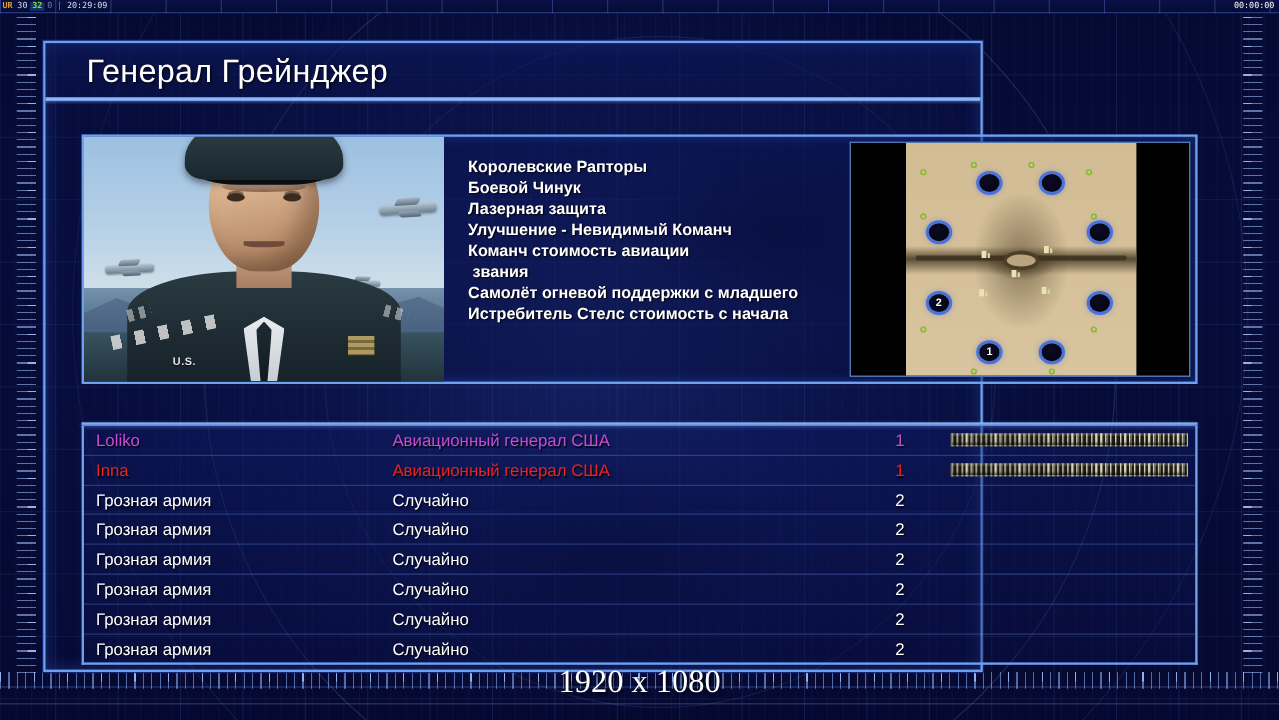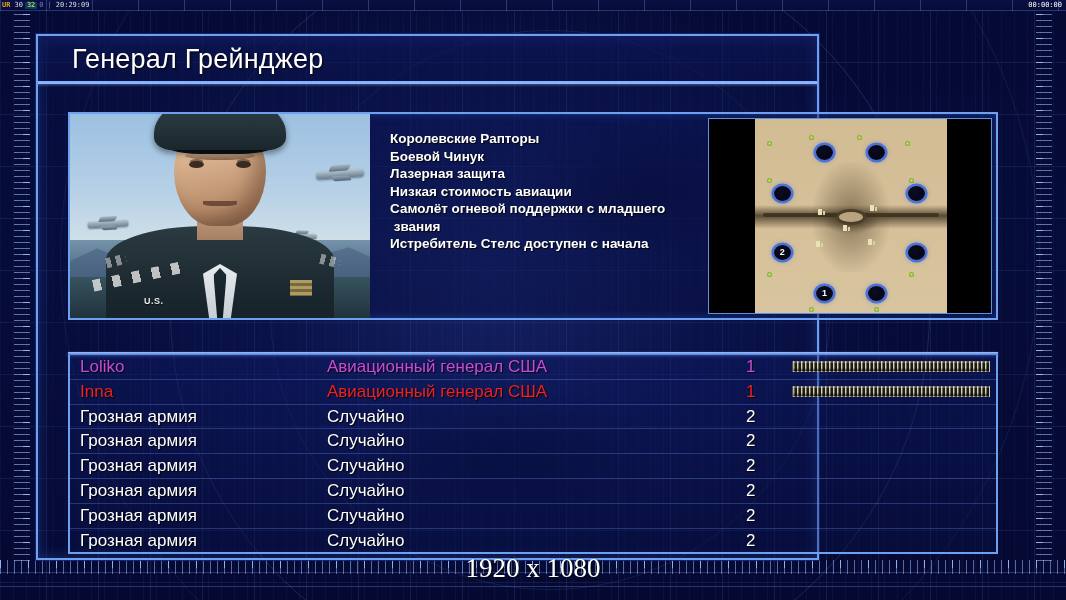--- a/index.html
+++ b/index.html
@@ -422,21 +422,21 @@
     background: linear-gradient(180deg, rgba(16,28,104,0.42) 0%, rgba(10,18,74,0.32) 100%);
   }
   .prow {
     position: relative;
     height: 24.8px;
     border-bottom: 1px solid rgba(110,150,240,0.30);
   }
   .prow:last-child { border-bottom: none; }
   .cell {
     position: absolute; top: 4px;
-    font-size: 17px; line-height: 16px;
+    font-size: 14px; line-height: 16px;
     color: #ffffff;
     text-shadow: 1px 1px 1px rgba(0,0,0,0.85);
     white-space: nowrap;
     text-align: right;
   }
   .cell.name { left: 10px; }
   .cell.army { left: 257px; }
   .cell.team { left: 676px; }
   .bar {
     position: absolute; left: 722px; top: 6px;
@@ -527,24 +527,25 @@
           <div class="gen-shoulder-r"></div>
           <div class="gen-ribbon"></div>
           <div class="gen-us">U.S.</div>
         </div>
       </div>
 
       <div class="abilities">
         <div class="ability">Королевские Рапторы</div>
         <div class="ability">Боевой Чинук</div>
         <div class="ability">Лазерная защита</div>
-        <div class="ability">Низкая стоимость авиации</div>
+        <div class="ability">Улучшение - Невидимый Команч</div>
+        <div class="ability">Команч стоимость авиации</div>
+        <div class="ability"> звания</div>
         <div class="ability">Самолёт огневой поддержки с младшего</div>
-        <div class="ability"> звания</div>
-        <div class="ability">Истребитель Стелс доступен с начала</div>
+        <div class="ability">Истребитель Стелс стоимость с начала</div>
       </div>
 
       <div class="minimap-wrap">
         <div class="minimap">
           <div class="map-img">
             <div class="map-vert-band"></div>
             <div class="map-squiggle"></div>
             <div class="map-dark-band"></div>
             <div class="map-eye"></div>
             <div id="map-markers">

